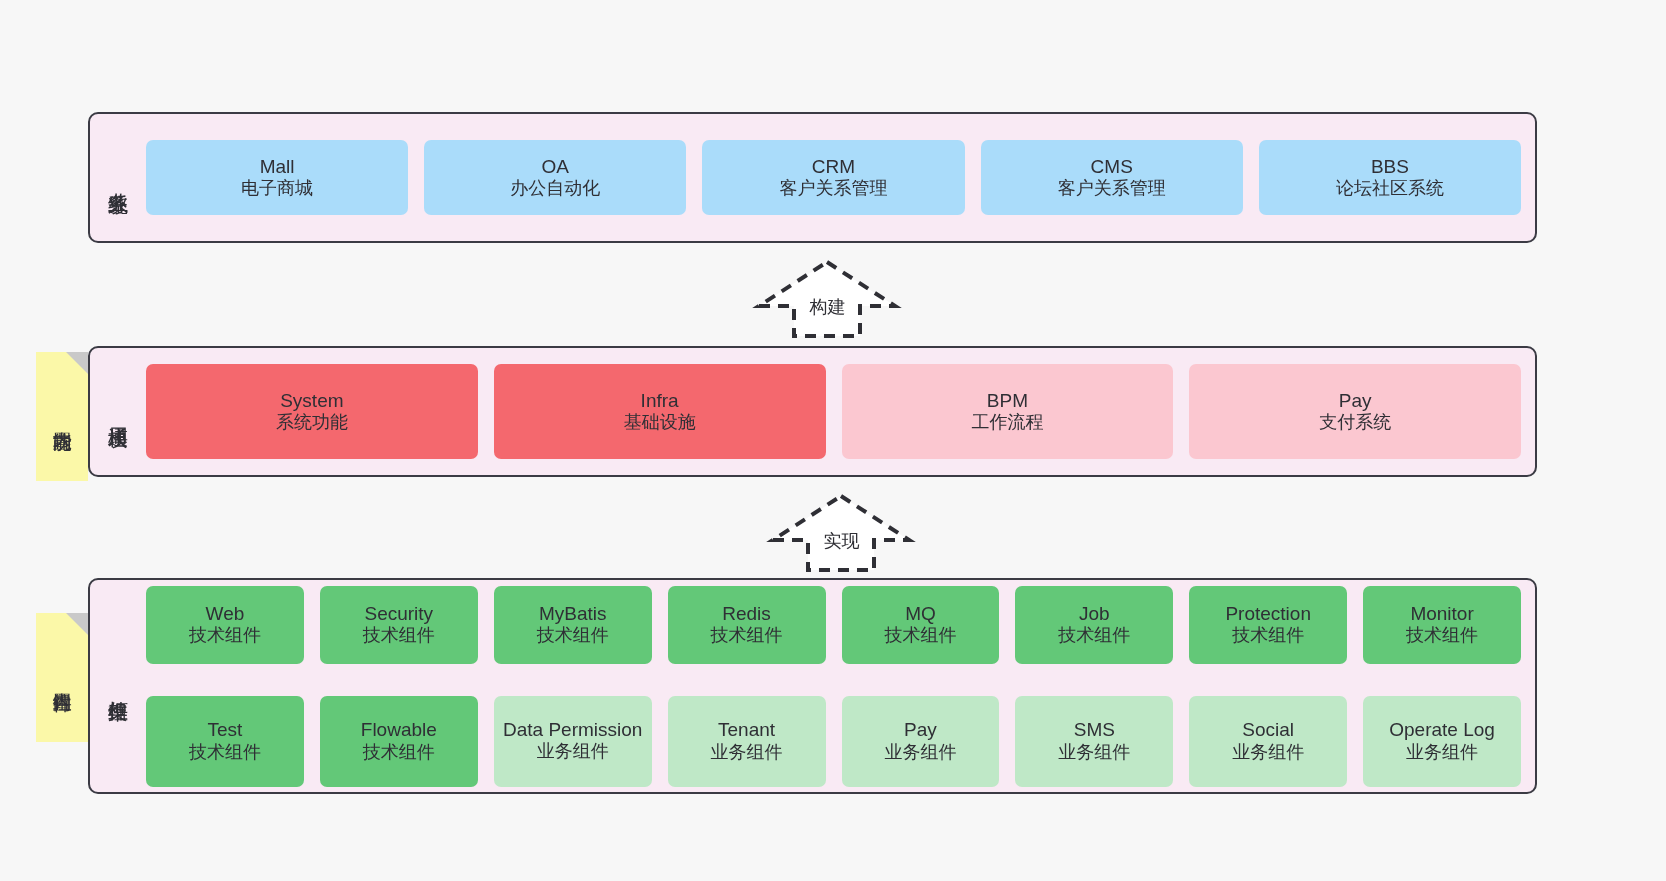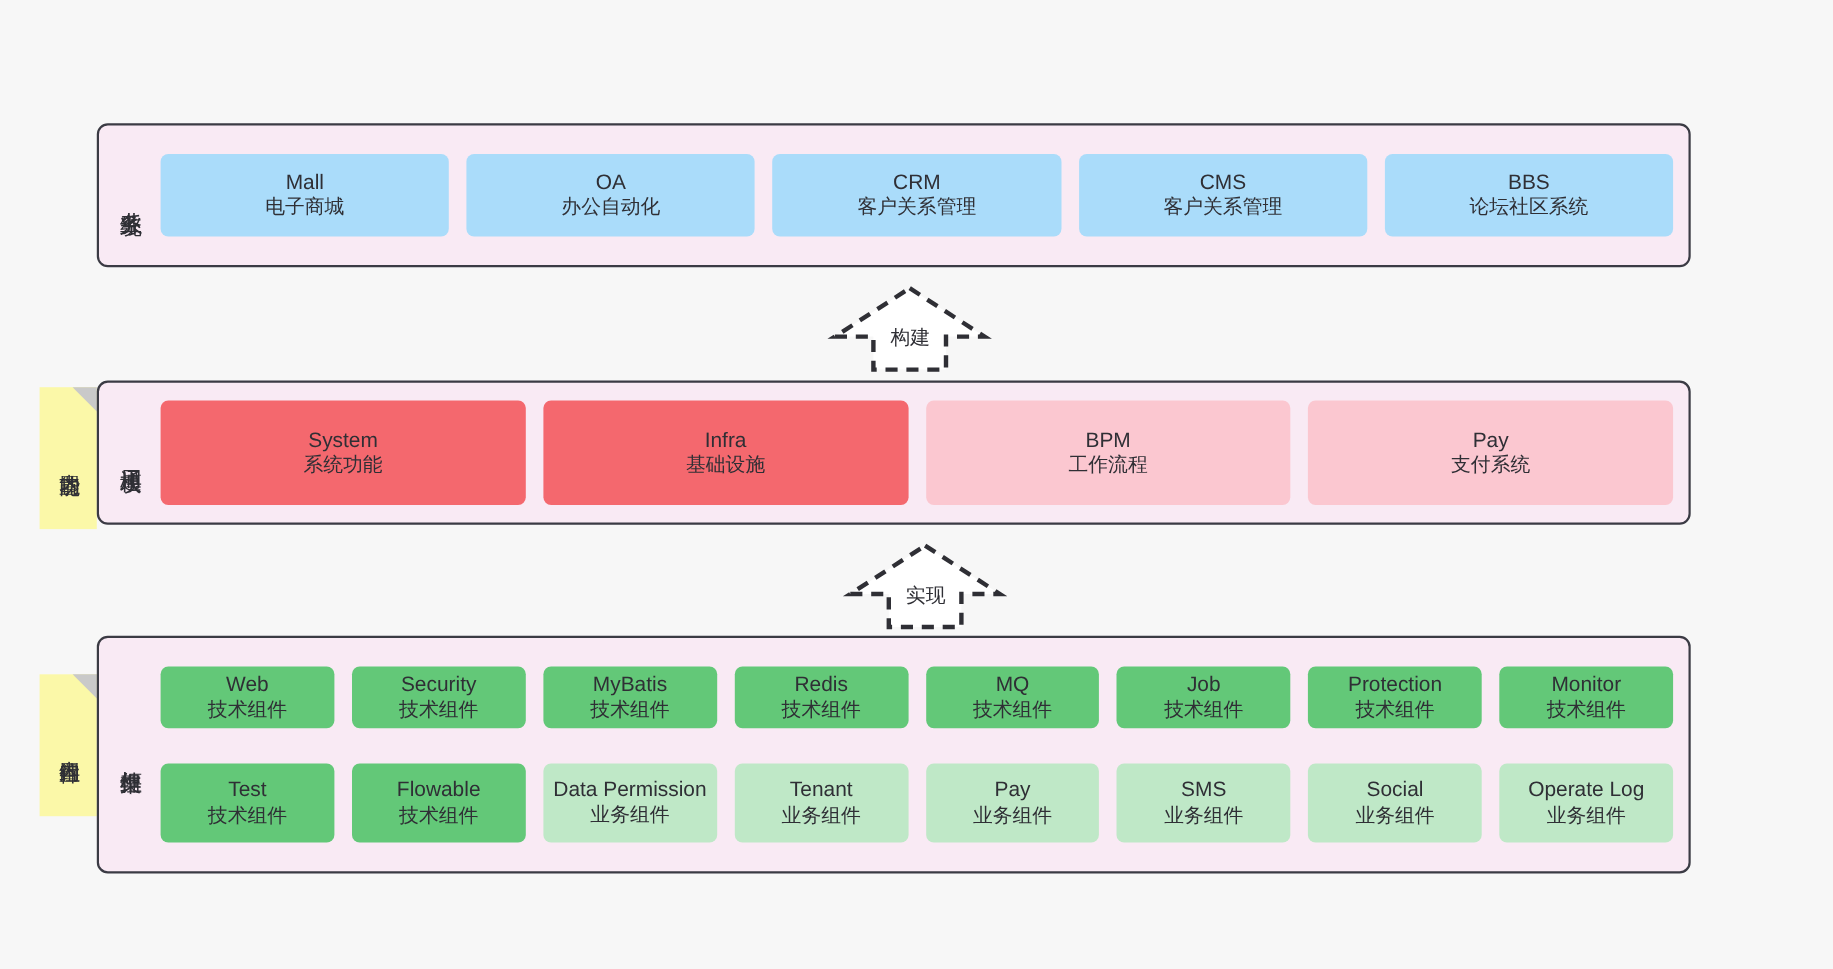--- a/index.html
+++ b/index.html
@@ -181,21 +181,21 @@
     <div class="arrow-label" style="top:37px;">实现</div>
   </div>
 
   <div class="note" style="left:36px; top:613px; width:52px; height:129px;">
     <span>内置组件</span>
   </div>
 
   <div class="layer" style="left:88px; top:578px; width:1449px; height:216px;">
     <div class="layer-title">框架组件</div>
     <div class="layer-body" style="gap:16px; padding-top:0;">
-      <div class="row" style="height:56px; margin-bottom:16px;">
+      <div class="row" style="height:78px; margin-bottom:16px;">
         <div class="node green">
           <span class="en">Web</span>
           <span class="cn">技术组件</span>
         </div>
         <div class="node green">
           <span class="en">Security</span>
           <span class="cn">技术组件</span>
         </div>
         <div class="node green">
           <span class="en">MyBatis</span>
@@ -215,21 +215,21 @@
         </div>
         <div class="node green">
           <span class="en">Protection</span>
           <span class="cn">技术组件</span>
         </div>
         <div class="node green">
           <span class="en">Monitor</span>
           <span class="cn">技术组件</span>
         </div>
       </div>
-      <div class="row" style="height:72px;">
+      <div class="row" style="height:91px;">
         <div class="node green">
           <span class="en">Test</span>
           <span class="cn">技术组件</span>
         </div>
         <div class="node green">
           <span class="en">Flowable</span>
           <span class="cn">技术组件</span>
         </div>
         <div class="node lgreen">
           <span class="en" style="line-height:1.15;">Data Permission</span>

